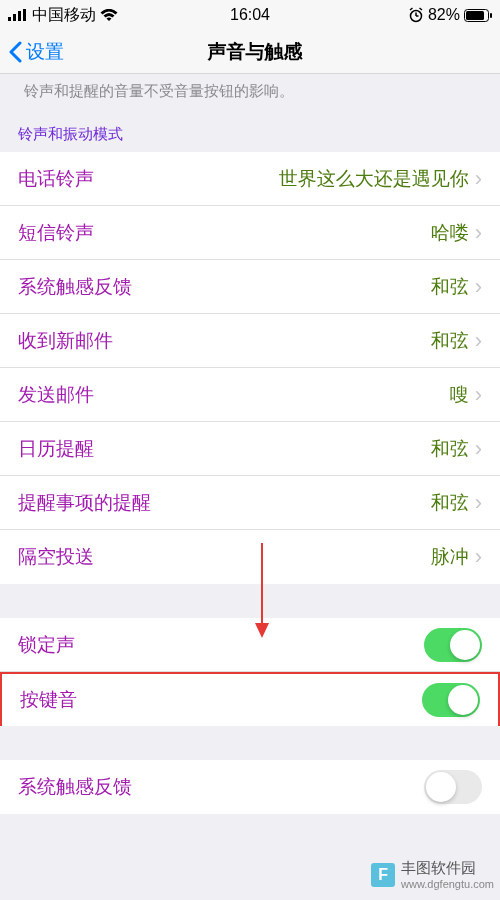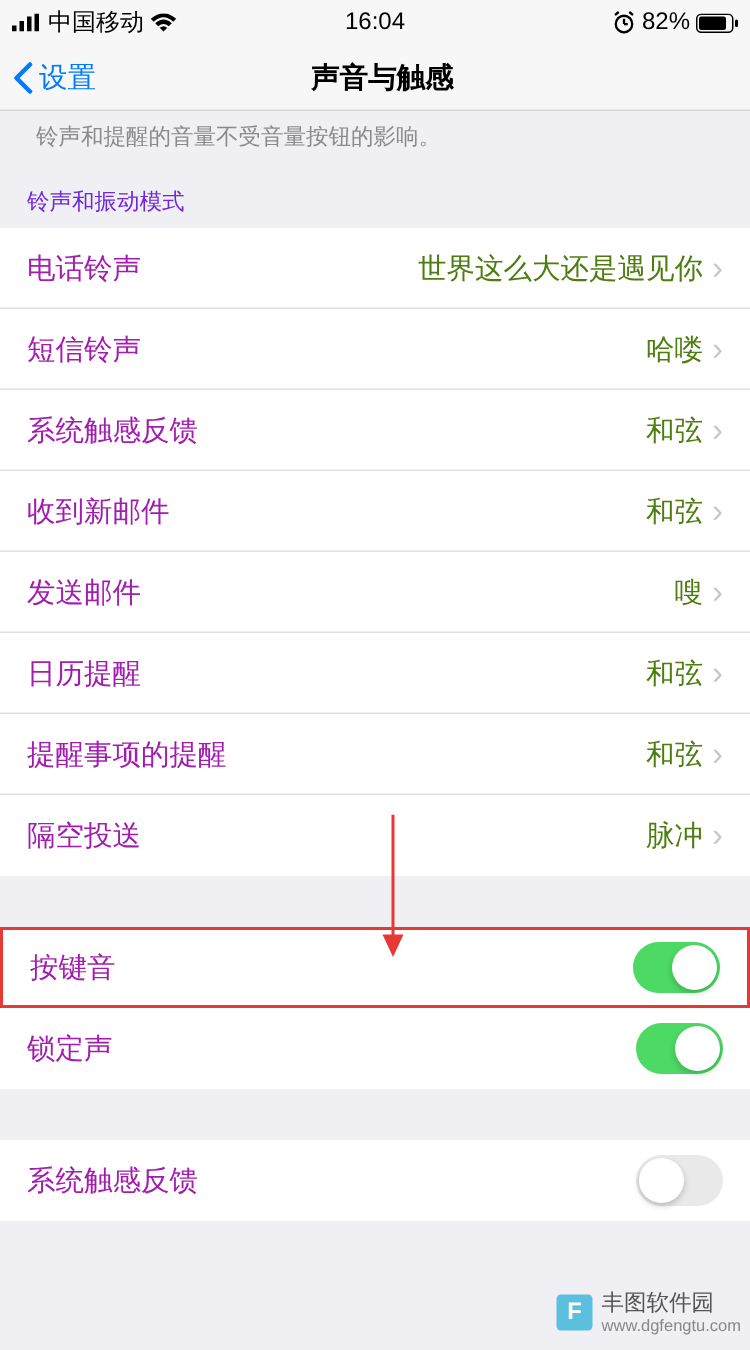--- a/index.html
+++ b/index.html
@@ -130,28 +130,28 @@
     <div class="row">
       <span class="row-label">隔空投送</span>
       <span class="row-value">脉冲</span>
       <span class="chevron">›</span>
     </div>
   </div>
 
   <div class="spacer"></div>
 
   <div class="list">
-    <div class="row highlight">
-      <span class="row-label">按键音</span>
+    <div class="row">
+      <span class="row-label">锁定声</span>
       <div class="toggle on">
           <div class="knob"></div>
         </div>
     </div>
-    <div class="row">
-      <span class="row-label">锁定声</span>
+    <div class="row highlight">
+      <span class="row-label">按键音</span>
       <div class="toggle on">
           <div class="knob"></div>
         </div>
     </div>
   </div>
 
   <div class="spacer"></div>
 
   <div class="list">
     <div class="row">

